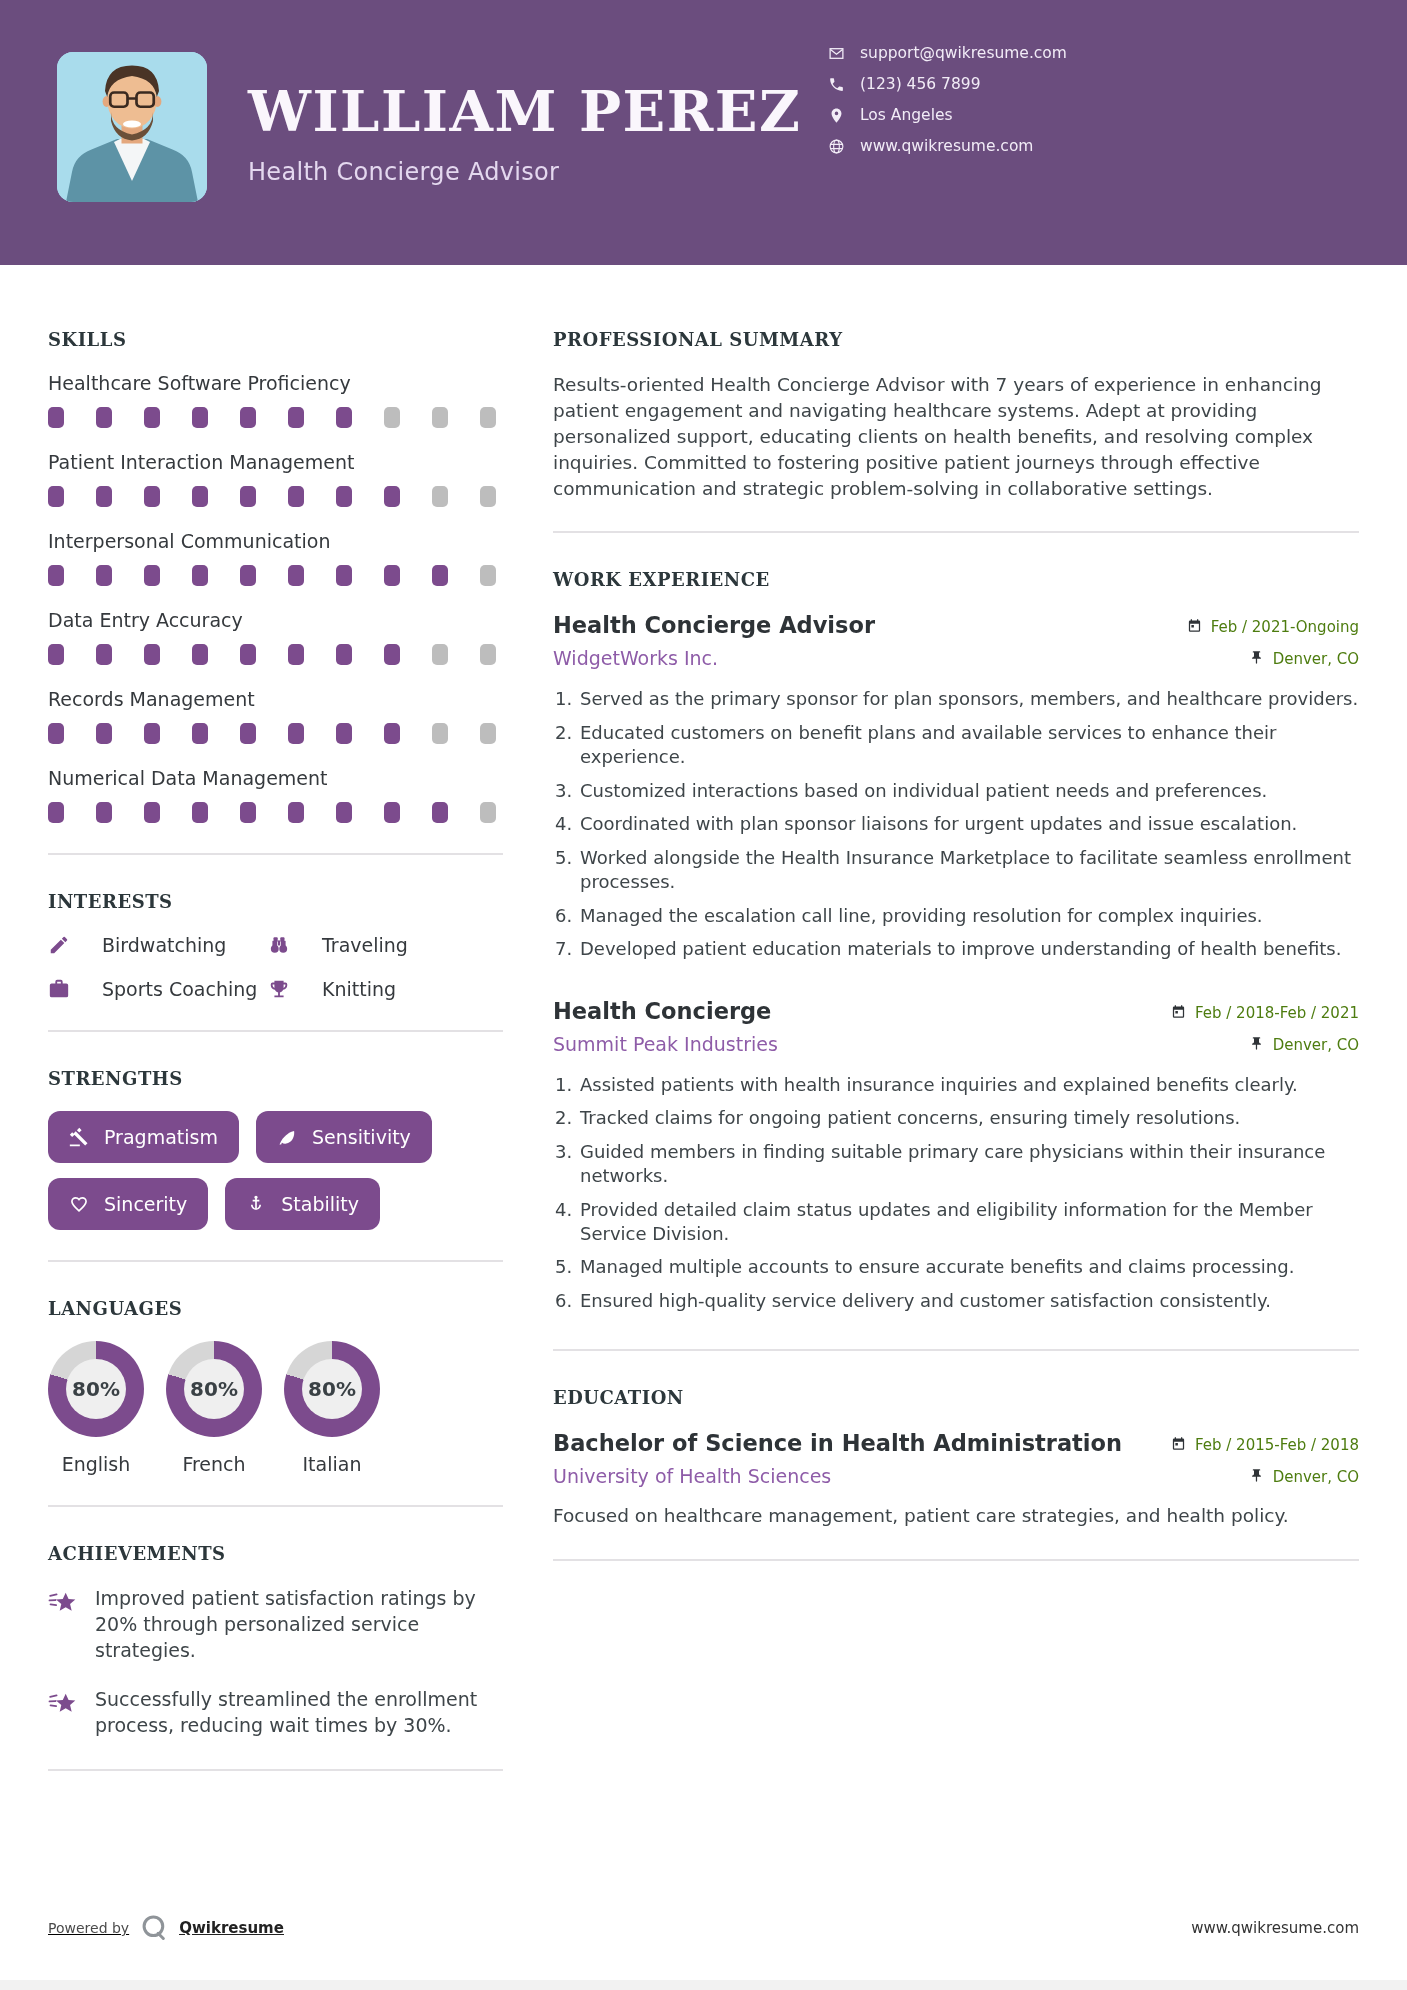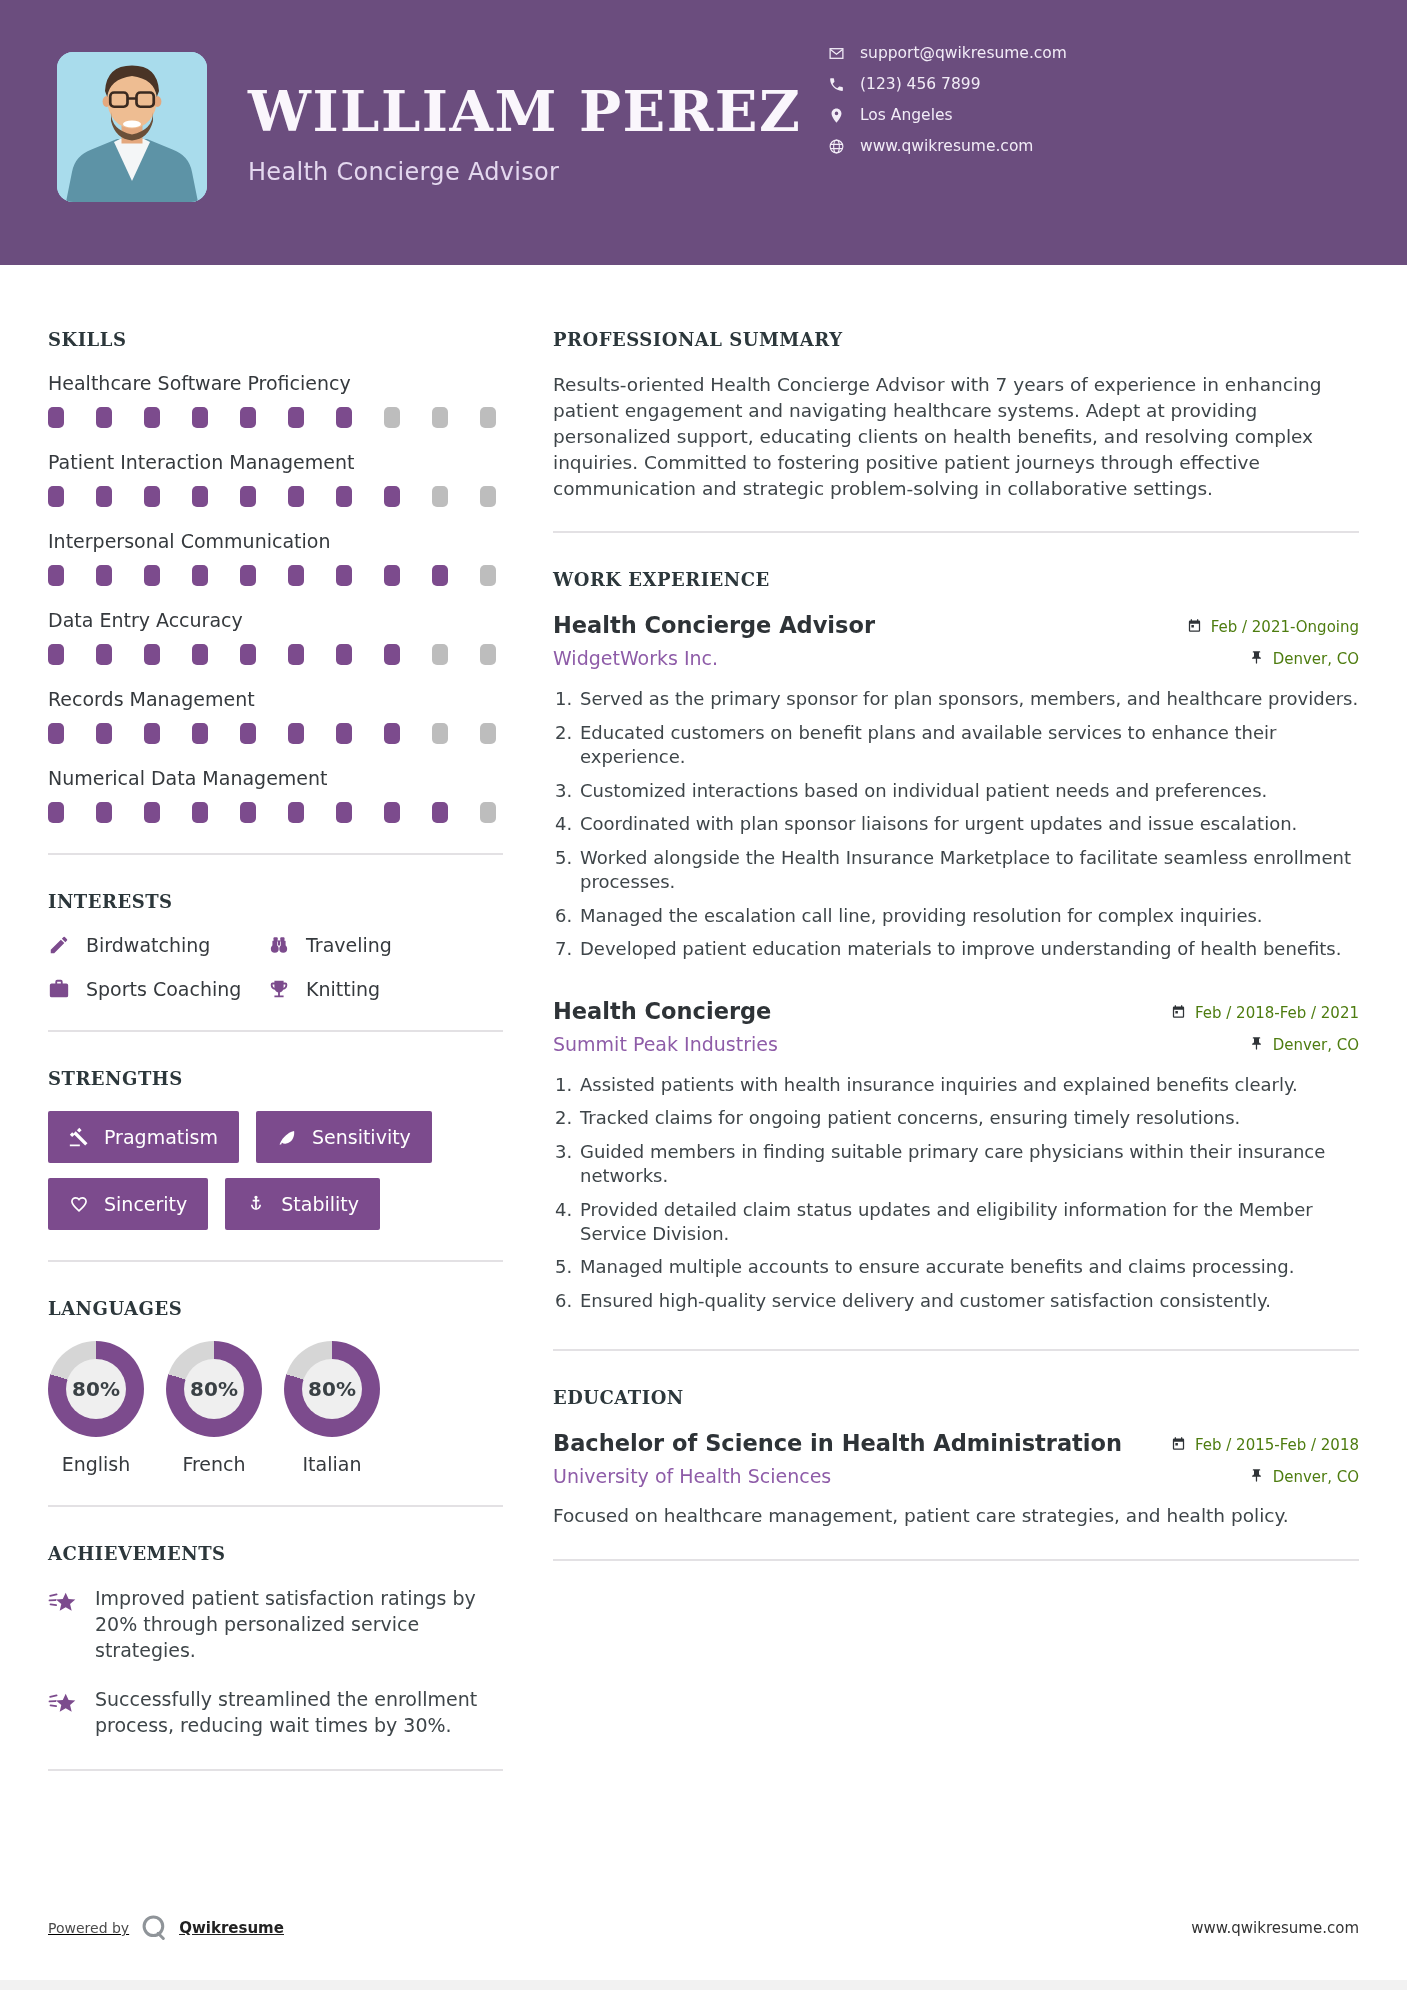--- a/index.html
+++ b/index.html
@@ -26,27 +26,27 @@
 
   
   .skill { margin-bottom:23px; }
   .skill-label { font-size:19px; color:#35393d; margin-bottom:13px; }
   .dots { display:flex; gap:32px; }
   .dot { width:16px; height:21px; border-radius:5px; background:#bdbdbd; }
   .dot.on { background:#7c4b8d; }
 
   
   .int-grid { display:grid; grid-template-columns:220px 1fr; row-gap:22px; }
-  .int-item { display:flex; align-items:center; gap:16px; font-size:19px; color:#35393d; }
+  .int-item { display:flex; align-items:center; gap:32px; font-size:19px; color:#35393d; }
   .i-icn { width:22px; height:22px; color:#7c4b8d; flex:0 0 auto; }
   .i-icn svg { width:100%; height:100%; display:block; }
 
   
   .pills { display:flex; flex-wrap:wrap; gap:15px 17px; }
-  .pill { display:inline-flex; align-items:center; gap:15px; background:#7c4b8d; color:#ffffff; font-size:19px; padding:15px 21px; border-radius:2px; }
+  .pill { display:inline-flex; align-items:center; gap:15px; background:#7c4b8d; color:#ffffff; font-size:19px; padding:15px 21px; border-radius:12px; }
   .p-icn { width:20px; height:20px; color:#ffffff; flex:0 0 auto; }
   .p-icn svg { width:100%; height:100%; display:block; }
 
   
   .langs { display:flex; gap:22px; }
   .lang { width:96px; text-align:center; }
   .donut { width:96px; height:96px; border-radius:50%; display:flex; align-items:center; justify-content:center; }
   .donut-in { width:60px; height:60px; border-radius:50%; background:#efefef; display:flex; align-items:center; justify-content:center; font-size:20px; font-weight:700; color:#3a4145; }
   .lang-label { margin-top:16px; font-size:19px; color:#35393d; }
 

